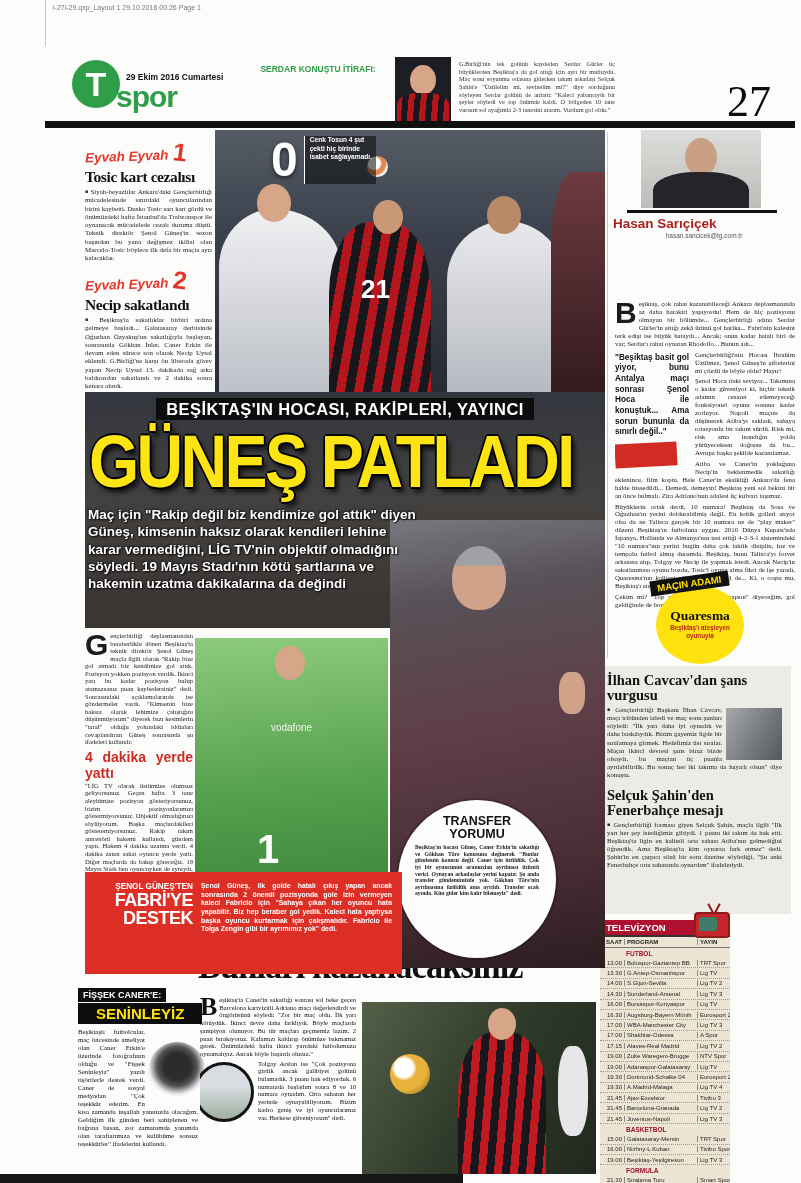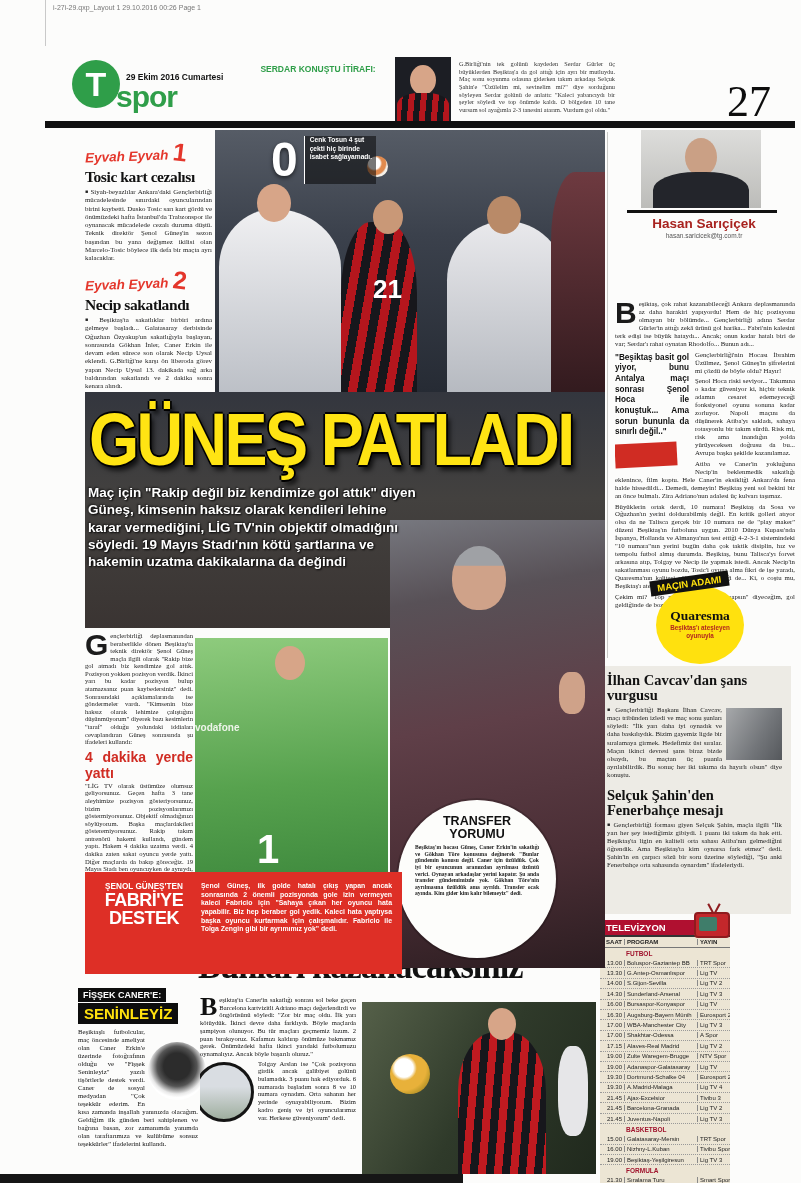--- a/index.html
+++ b/index.html
@@ -34,21 +34,21 @@
   .eyvah-t{font-family:"Liberation Serif",serif;font-weight:900;font-size:15.5px;letter-spacing:-.4px;margin:1px 0 2px}
   .eyvah-b{font-family:"Liberation Serif",serif;font-size:6.9px;line-height:1.2;text-align:justify;color:#222}
   .eyvah-b::before{content:"■ ";font-size:5px;vertical-align:1px}
 
   
   .photo-main{position:absolute;left:215px;top:130px;width:390px;height:262px;overflow:hidden;
         background:linear-gradient(180deg,#565c66 0%,#3b414c 40%,#262b34 100%)}
   .pm-white1{position:absolute;left:4px;bottom:-12px;width:122px;height:195px;border-radius:45% 55% 0 0/30% 30% 0 0;
         background:linear-gradient(#f0f0f2,#b9bdc4)}
   .pm-head1{position:absolute;left:42px;bottom:170px;width:34px;height:38px;border-radius:50%;background:#d7a588}
-  .pm-striped{position:absolute;left:126px;bottom:-8px;width:76px;height:178px;border-radius:40% 40% 0 0;
+  .pm-striped{position:absolute;left:114px;bottom:-8px;width:102px;height:178px;border-radius:40% 40% 0 0;
         background:repeating-linear-gradient(100deg,#b5161d 0 9px,#17171c 9px 18px)}
   .pm-head2{position:absolute;left:158px;bottom:158px;width:30px;height:34px;border-radius:50%;background:#c99877}
   .pm-num{position:absolute;left:32px;top:52px;color:#fff;font-weight:900;font-size:26px}
   .pm-white2{position:absolute;left:232px;bottom:-14px;width:118px;height:185px;border-radius:50% 50% 0 0/32% 32% 0 0;
         background:linear-gradient(#e9e9ec,#b2b6bd)}
   .pm-head3{position:absolute;left:272px;bottom:158px;width:34px;height:38px;border-radius:50%;background:#b98a68}
   .pm-dark{position:absolute;left:336px;bottom:-10px;width:80px;height:230px;border-radius:30% 0 0 0;
         background:linear-gradient(#6e3a40,#30191d)}
   .pm-ball{position:absolute;left:152px;top:26px;width:21px;height:21px;border-radius:50%;
         background:radial-gradient(circle at 35% 35%,#fff 0 30%,#e08a4e 40% 58%,#f5f0e8 66%)}
@@ -71,53 +71,53 @@
 
   
   .photo-coach{position:absolute;left:390px;top:520px;width:215px;height:448px;z-index:3;overflow:hidden;
         background:linear-gradient(170deg,#77787f 0%,#585157 18%,#5f3f48 45%,#4a2e35 75%,#2c1d21 100%)}
   .coach-head{position:absolute;left:62px;top:26px;width:54px;height:64px;border-radius:50% 50% 46% 46%;
         background:linear-gradient(#9fa1a5 0 30%,#cfa289 32%)}
   .coach-thumb{position:absolute;right:20px;top:152px;width:26px;height:42px;border-radius:40%;background:#cfa289}
   .photo-keeper{position:absolute;left:195px;top:638px;width:193px;height:240px;z-index:2;overflow:hidden;
         background:linear-gradient(175deg,#8ecb7d,#57a24e 60%,#3f8a3e)}
   .keeper-head{position:absolute;left:80px;top:8px;width:30px;height:34px;border-radius:50%;background:#d7a588}
-  .keeper-brand{position:absolute;left:0;top:84px;width:100%;text-align:left;color:#eef5ea;font-size:10px;font-weight:700}
+  .keeper-brand{position:absolute;left:0;top:84px;width:100%;text-align:center;color:#eef5ea;font-size:10px;font-weight:400}
   .keeper-num{position:absolute;left:62px;bottom:6px;font-size:40px;font-weight:900;color:#fff}
 
   
   .bodycol{position:absolute;left:85px;top:632px;width:108px;height:244px;overflow:hidden;
         font-family:"Liberation Serif",serif;font-size:6.6px;line-height:1.15;text-align:justify;color:#1c1c1c}
   .dropcap{float:left;font-size:30px;line-height:.82;font-weight:900;margin:1px 2px 0 0;font-family:"Liberation Sans",sans-serif}
   .subred{color:#d02c23;font-weight:900;font-family:"Liberation Sans",sans-serif;font-size:14px;margin:3px 0 1px}
 
   
   .transfer{position:absolute;left:398px;top:800px;width:158px;height:158px;border-radius:50%;background:#fdfdfb;
         z-index:6;box-shadow:0 0 0 2px rgba(0,0,0,.18);padding:15px 17px;box-sizing:border-box;text-align:center}
   .transfer-t{font-weight:900;font-size:12.5px;line-height:1.05}
   .transfer-b{margin-top:3px;font-size:5.6px;line-height:1.18;text-align:justify;
         font-family:"Liberation Serif",serif;font-weight:700;color:#222}
 
   
   .fabri{position:absolute;left:85px;top:872px;width:317px;height:102px;background:#de2f26;z-index:7;display:flex;
         padding:10px 10px;box-sizing:border-box;color:#fff}
-  .fabri-left{width:98px;flex:none;text-align:center}
+  .fabri-left{width:98px;flex:none;text-align:right}
   .fabri-k{font-size:8.2px;font-weight:900}
   .fabri-t{font-size:18px;font-weight:900;line-height:1.02;letter-spacing:-.5px}
   .fabri-b{margin-left:8px;font-size:6.9px;font-weight:700;line-height:1.25;text-align:justify}
 
   
   .colsep{position:absolute;left:607px;top:132px;width:1px;height:526px;background:#c9c9c6}
   .columnist{position:absolute;left:613px;top:130px;width:182px;height:532px;overflow:hidden}
   .cphoto{position:absolute;left:28px;top:0;width:120px;height:78px;overflow:hidden;
         background:linear-gradient(#dddddb,#bcbcb9)}
   .cp-head{position:absolute;left:44px;top:8px;width:32px;height:38px;border-radius:50%;background:#caa085}
   .cp-suit{position:absolute;left:12px;top:42px;width:96px;height:40px;border-radius:45% 45% 0 0;background:#23252b}
   .cbar{position:absolute;left:14px;top:80px;width:150px;height:3px;background:#111}
-  .cname{position:absolute;left:0;top:86px;width:100%;text-align:center;font-weight:900;font-size:13.5px;color:#a8231f}
+  .cname{position:absolute;left:0;top:86px;width:100%;font-weight:900;font-size:13.5px;color:#a8231f}
   .cmail{position:absolute;left:0;top:102px;width:100%;text-align:center;font-size:6.5px;color:#555}
   .chead{position:absolute;left:2px;top:114px;font-family:"Liberation Serif",serif;font-weight:900;font-size:25px;
         line-height:1.0;letter-spacing:-.5px;width:150px}
   .cbody{position:absolute;left:2px;top:170px;width:180px;height:362px;overflow:hidden;
         font-family:"Liberation Serif",serif;font-size:6.8px;line-height:1.17;text-align:justify;color:#1b1b1b}
   .cbody p{margin:0 0 3px}
   .cquote{float:left;width:74px;margin:2px 6px 2px 0;font-family:"Liberation Sans",sans-serif;font-weight:900;
         font-size:8.2px;line-height:1.3;color:#111}
   .cquote-mark{width:62px;height:24px;background:#d02c23;margin-top:5px;transform:rotate(-3deg)}
 
@@ -153,21 +153,21 @@
   .tvhead{display:flex;font-weight:700;font-size:6px;border-bottom:1px solid #777;padding:2px 0}
   .tvsec{color:#a0132c;font-weight:900;font-size:6.5px;padding:2px 0 1px 26px}
   .tvrow{display:flex;border-bottom:1px dotted #999;height:9.4px;align-items:center;font-size:6px}
   .tt{width:22px;text-align:right;padding-right:2px;flex:none}
   .tp{width:70px;border-left:1px solid #8a8a8a;padding-left:2px;flex:none;overflow:hidden;white-space:nowrap}
   .ty{width:30px;border-left:1px solid #8a8a8a;padding-left:2px;flex:none;overflow:hidden;white-space:nowrap}
 
   
   .caner{position:absolute;left:78px;top:984px;width:120px}
   .caner-l1{display:inline-block;background:#0d0d0d;color:#fff;font-weight:900;font-size:9px;padding:2px 5px}
-  .caner-l2{display:inline-block;background:#0d0d0d;color:#ffe10e;font-weight:900;font-size:15px;padding:2px 6px;margin-top:1px}
+  .caner-l2{display:inline-block;background:#0d0d0d;color:#ffe10e;font-weight:900;font-size:15px;padding:2px 18px;margin-top:1px}
   .caner-b{margin-top:4px;font-family:"Liberation Serif",serif;font-size:6.8px;line-height:1.18;text-align:justify}
   .tshirt{float:right;width:58px;height:58px;border-radius:50%;margin:14px -8px 2px 3px;
         background:radial-gradient(circle at 50% 42%,#2c2c2c 0 30%,#555 45%,#e8e8e8 62%,#fff 70%)}
 
   
   .bs-k{position:absolute;left:200px;top:933px;font-weight:900;font-size:10.5px;color:#b5202c;white-space:nowrap}
   .bs-h{position:absolute;left:198px;top:944px;font-family:"Liberation Serif",serif;font-weight:900;font-size:37px;
         letter-spacing:-1px;transform:scaleX(.93);transform-origin:left;white-space:nowrap}
   .bs-b{position:absolute;left:200px;top:996px;width:156px;height:182px;overflow:hidden;
         font-family:"Liberation Serif",serif;font-size:6.6px;line-height:1.17;text-align:justify}
@@ -228,20 +228,21 @@
     <div class="pm-head3"></div>
     <div class="pm-dark"></div>
     <div class="pm-ball"></div>
     <div class="pm-stat">
       <div class="pm-zero">0</div>
       <div class="pm-cap">Cenk Tosun 4 şut çekti hiç birinde isabet sağlayamadı.</div>
     </div>
   </div>
 
   <div class="zoneB">
+    <div class="kickbar">BEŞİKTAŞ'IN HOCASI, RAKİPLERİ, YAYINCI</div>
     <div class="bigyellow">GÜNEŞ PATLADI</div>
     <div class="deck">Maç için "Rakip değil biz kendimize gol attık" diyen Güneş, kimsenin haksız olarak kendileri lehine karar vermediğini, LİG TV'nin objektif olmadığını söyledi. 19 Mayıs Stadı'nın kötü şartlarına ve hakemin uzatma dakikalarına da değindi</div>
   </div>
 
   <div class="photo-coach">
     <div class="coach-head"></div>
     <div class="coach-thumb"></div>
   </div>
 
   <div class="photo-keeper">

